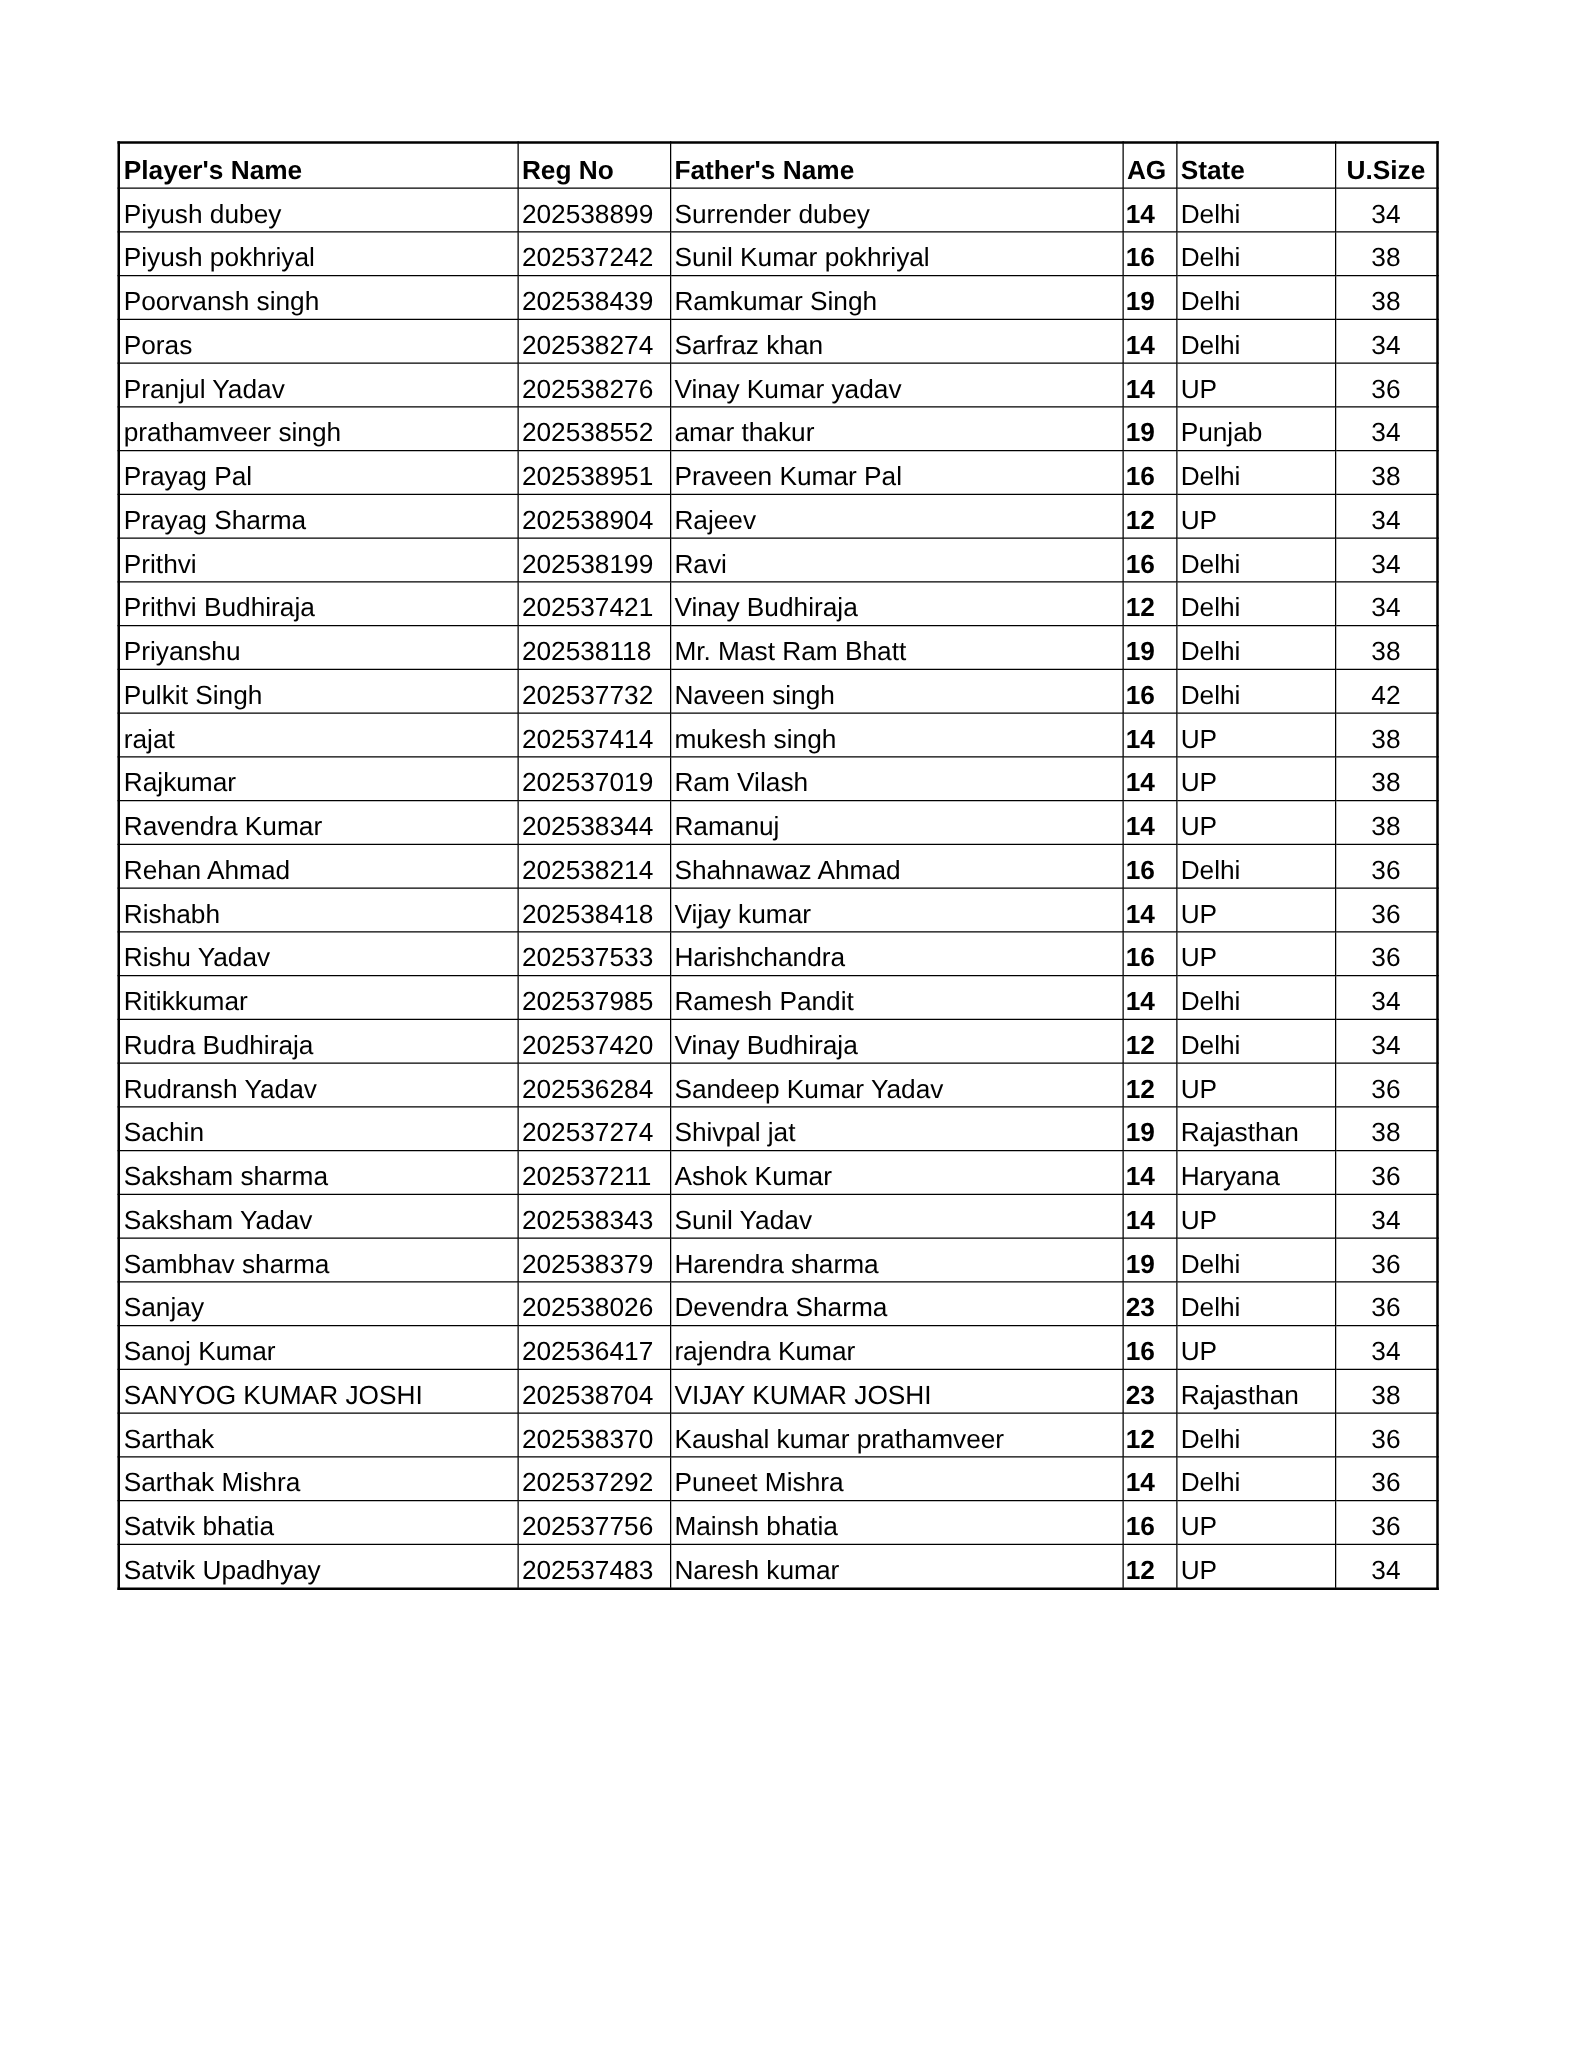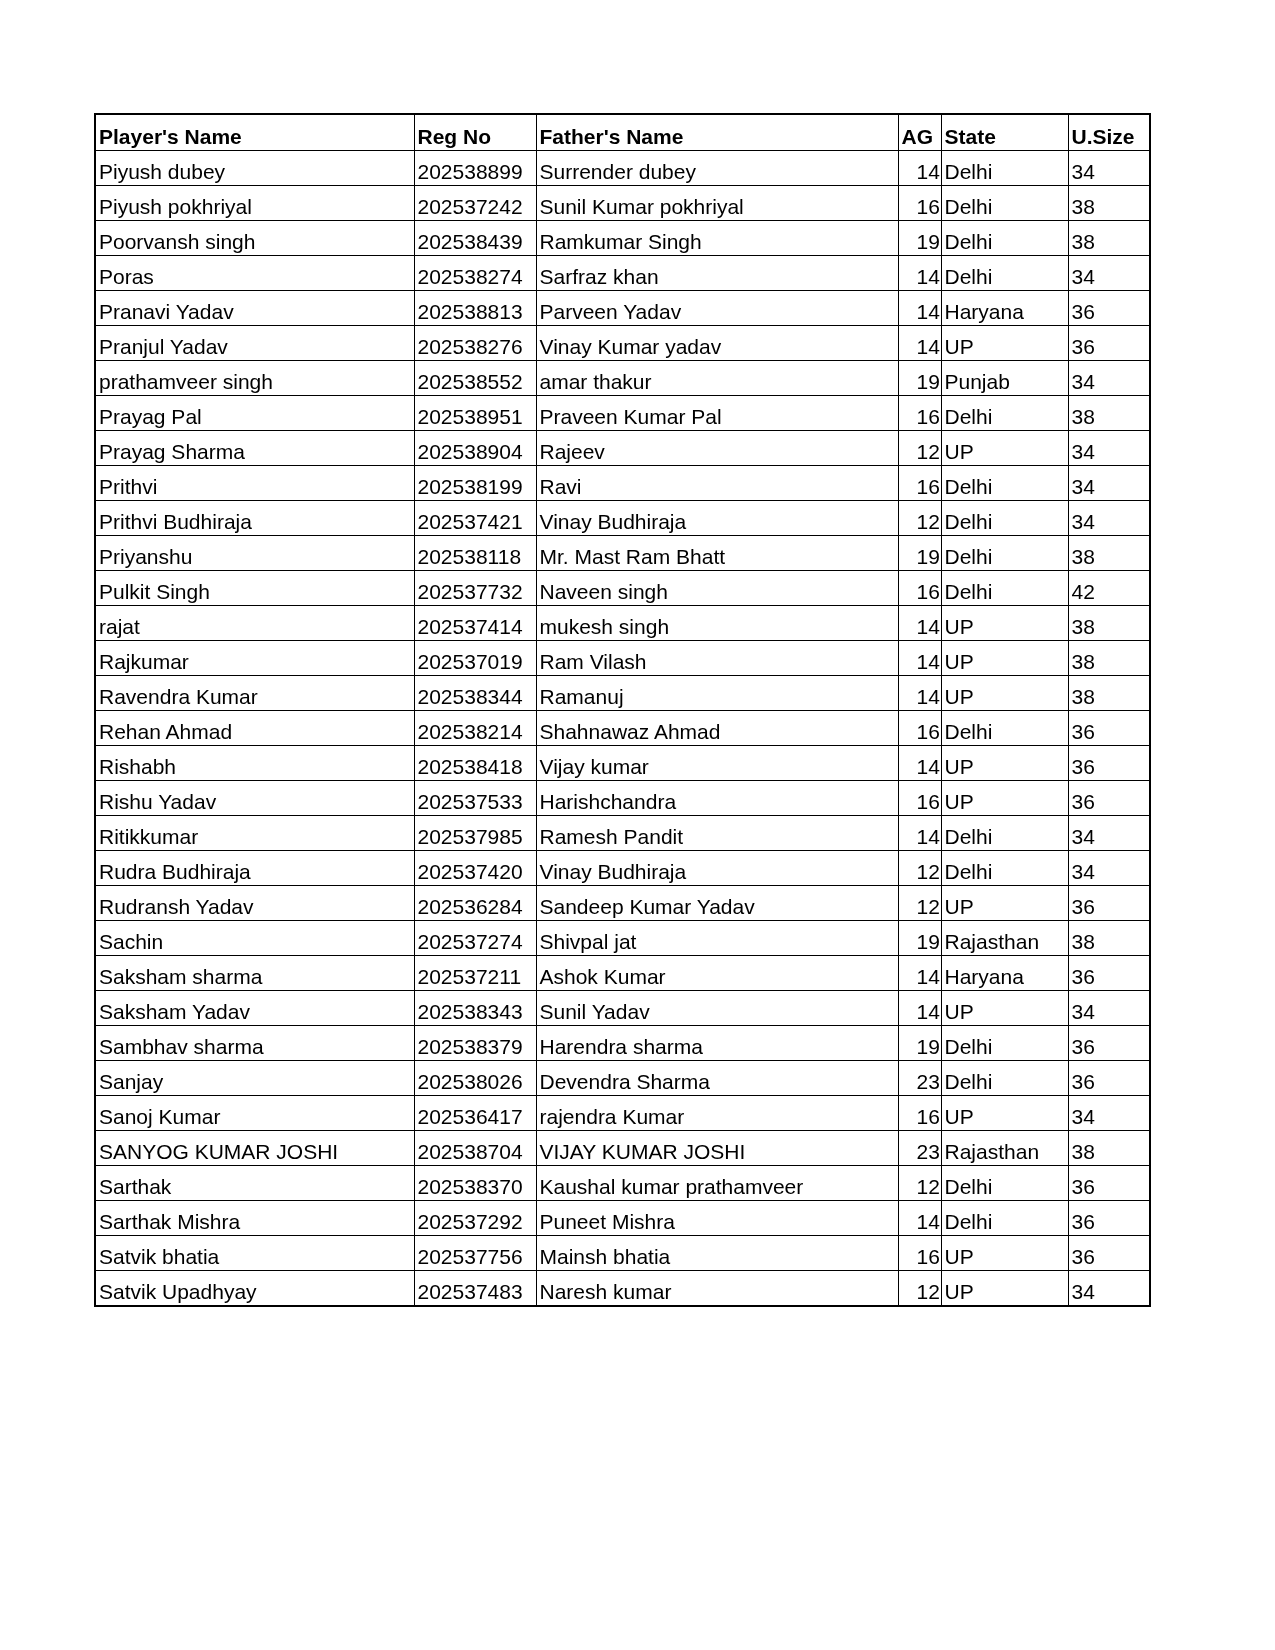--- a/index.html
+++ b/index.html
@@ -21,22 +21,22 @@
     border: 1.5px solid #000;
     height: 34px;
     padding: 0 3px;
     font-size: 21px;
     vertical-align: bottom;
     line-height: 26px;
     white-space: nowrap;
     overflow: hidden;
   }
   table.roster th { font-weight: bold; text-align: left; height: 35px; }
-  table.roster th.size, table.roster td.size { text-align: left; }
-  table.roster td.ag { padding-left: 18px; }
+  table.roster th.size, table.roster td.size { text-align: center; }
+  table.roster td.ag { padding-left: 2px; font-weight: bold; }
 </style>
 </head>
 <body>
 
 <table class="roster">
   <colgroup>
     <col class="c-name">
       <col class="c-reg">
       <col class="c-father">
       <col class="c-ag">
@@ -80,28 +80,20 @@
       </tr>
       <tr>
         <td>Poras</td>
         <td>202538274</td>
         <td>Sarfraz khan</td>
         <td class="ag">14</td>
         <td>Delhi</td>
         <td class="size">34</td>
       </tr>
       <tr>
-        <td>Pranavi Yadav</td>
-        <td>202538813</td>
-        <td>Parveen Yadav</td>
-        <td class="ag">14</td>
-        <td>Haryana</td>
-        <td class="size">36</td>
-      </tr>
-      <tr>
         <td>Pranjul Yadav</td>
         <td>202538276</td>
         <td>Vinay Kumar yadav</td>
         <td class="ag">14</td>
         <td>UP</td>
         <td class="size">36</td>
       </tr>
       <tr>
         <td>prathamveer singh</td>
         <td>202538552</td>

